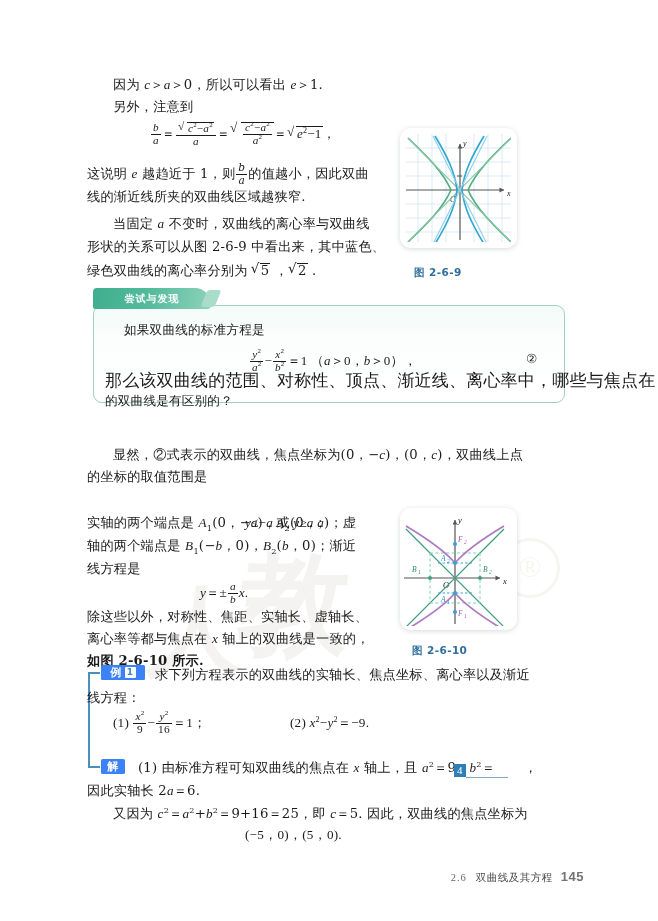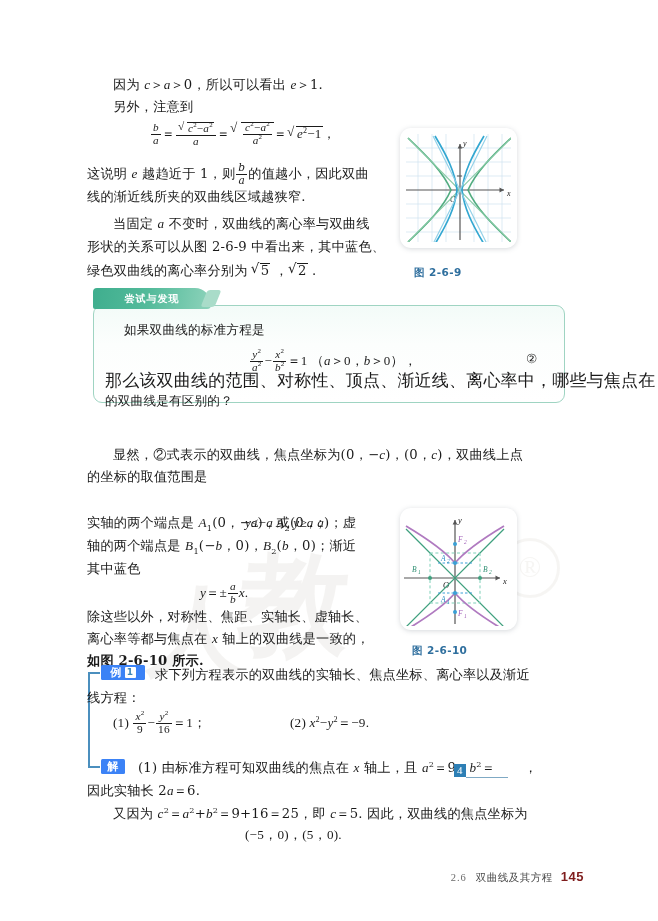--- a/index.html
+++ b/index.html
@@ -160,21 +160,21 @@
   .footer{
     position:absolute;left:0;bottom:36px;width:658px;
     text-align:right;padding-right:74px;
     box-sizing:border-box;
     font-family:"DejaVu Sans","Liberation Sans",sans-serif;
     color:#6a6a6a;font-size:10.5px;letter-spacing:.5px;
     z-index:3;
   }
   .footer .sec-no{font-family:"Liberation Serif",serif;letter-spacing:1px;}
   .footer .sec-name{color:#4a4a4a;margin:0 8px 0 9px;font-weight:400;}
-  .footer .pg{color:#7f1d1d;font-weight:700;font-size:13px;font-family:"Liberation Sans",sans-serif;}
+  .footer .pg{color:#737373;font-weight:700;font-size:13px;font-family:"Liberation Sans",sans-serif;}
 </style>
 </head>
 <body>
 
 <div class="page">
 
   <div class="watermark">
     <span class="wm-ch" style="left:0;top:62px;">人</span>
     <span class="wm-ch" style="left:88px;top:28px;font-size:112px;">教</span>
     <span class="wm-r">®</span>
@@ -220,21 +220,21 @@
       <i>y</i>≤−<i>a</i> <span class="cn">或</span> <i>y</i>≥<i>a</i>；
     </div>
 
     <div class="tx cn" style="left:87px;top:516px;">
       实轴的两个端点是&nbsp;<i class="it">A</i><sub>1</sub>(0，−<i class="it">a</i>)，<i class="it">A</i><sub>2</sub>(0，<i class="it">a</i>)；虚
     </div>
     <div class="tx cn" style="left:87px;top:539px;">
       轴的两个端点是&nbsp;<i class="it">B</i><sub>1</sub>(−<i class="it">b</i>，0)，<i class="it">B</i><sub>2</sub>(<i class="it">b</i>，0)；渐近
     </div>
     <div class="tx cn" style="left:87px;top:562px;">
-      其中蓝色
+      线方程是
     </div>
     <div class="tx math" style="left:200px;top:582px;">
       <i>y</i>＝±<span class="frac"><span class="n"><i>a</i></span><span class="d"><i>b</i></span></span><i>x</i>.
     </div>
 
     <div class="tx cn" style="left:87px;top:610px;">
       除这些以外，对称性、焦距、实轴长、虚轴长、
     </div>
     <div class="tx cn" style="left:87px;top:632px;">
       离心率等都与焦点在&nbsp;<i class="it">x</i>&nbsp;轴上的双曲线是一致的，

